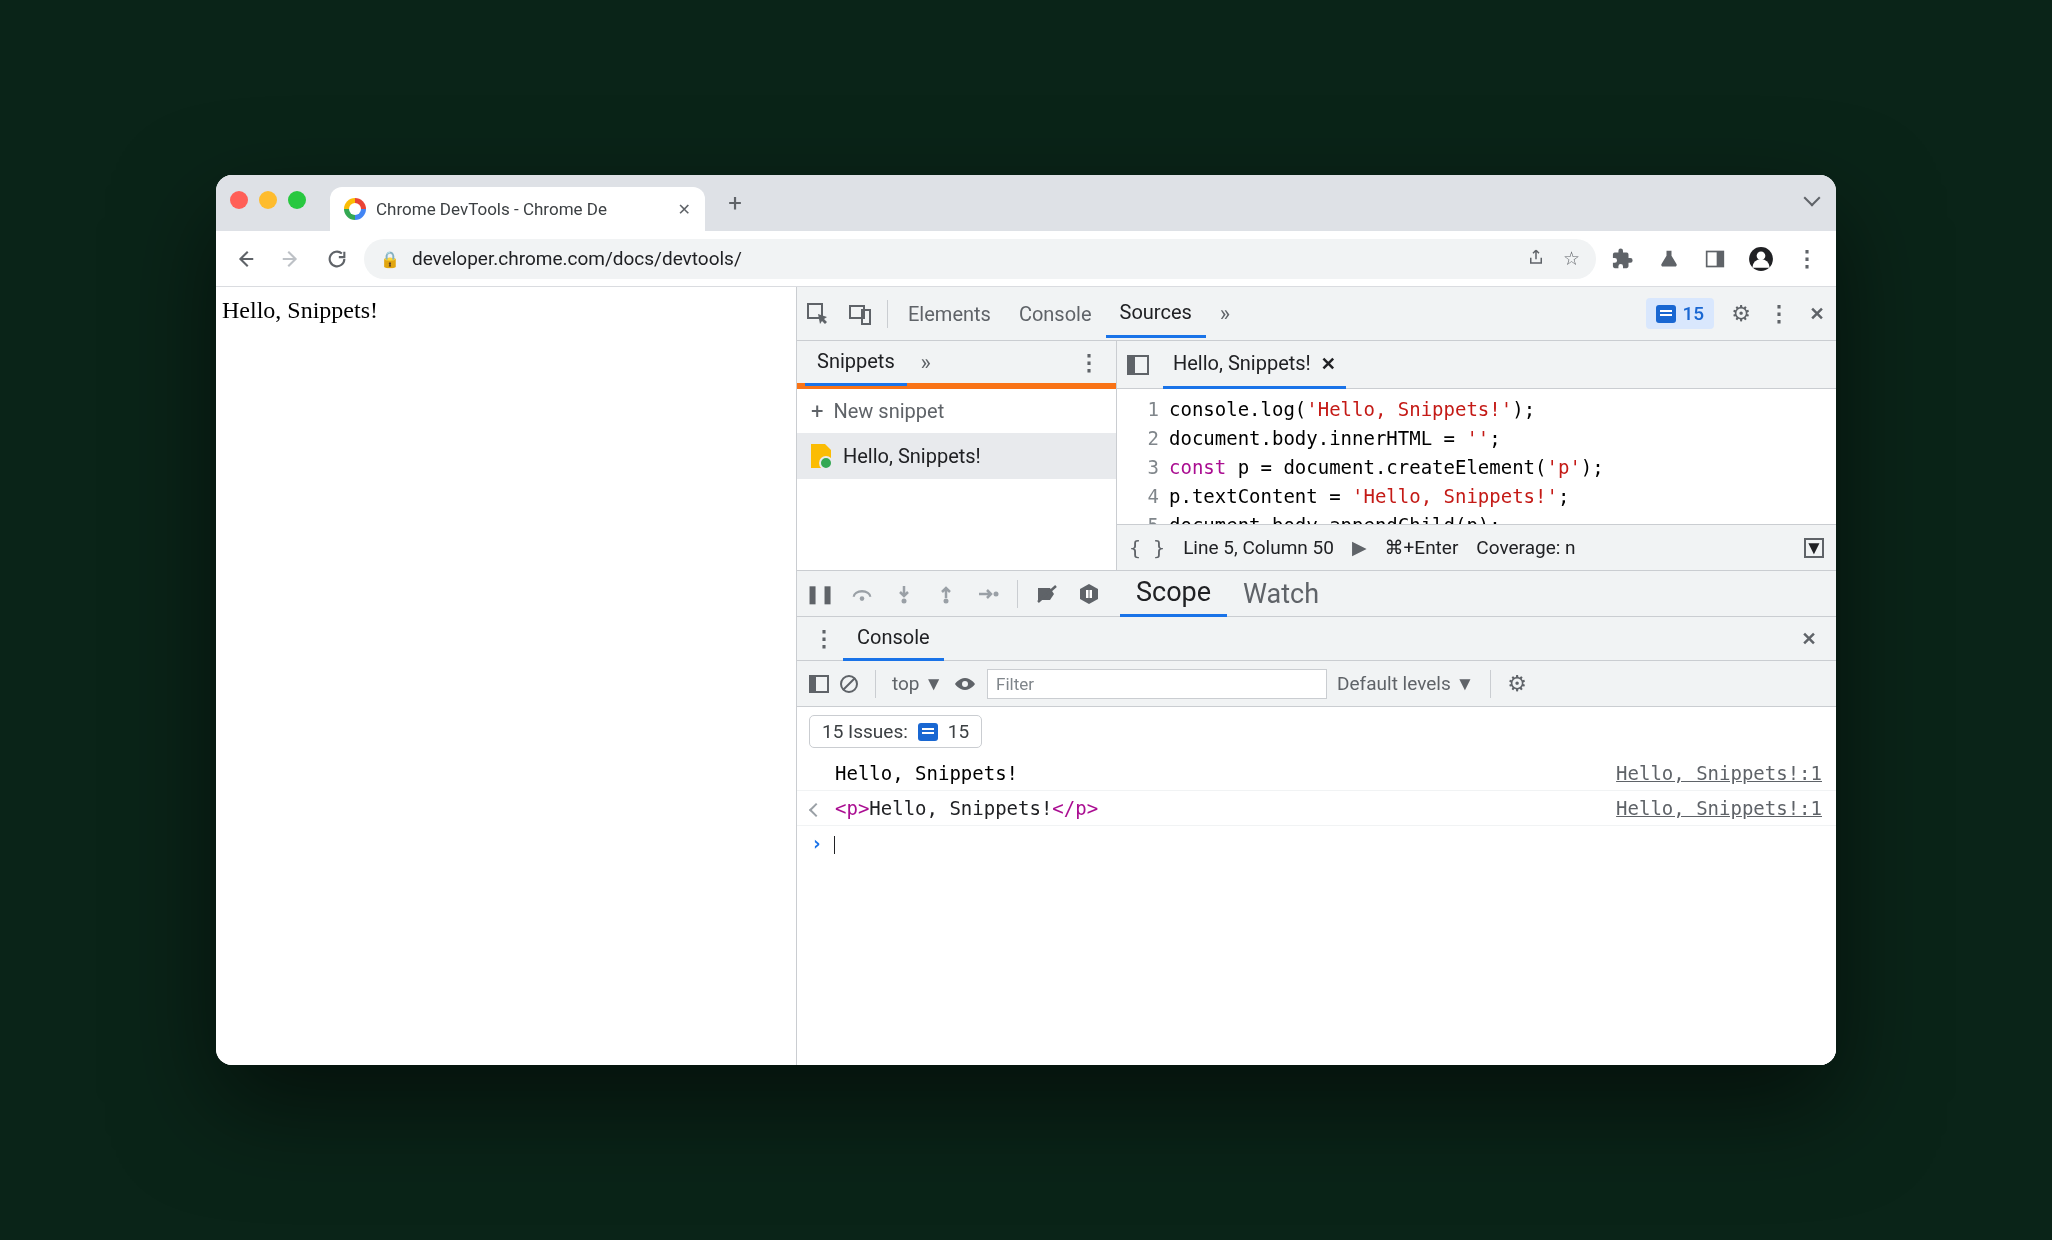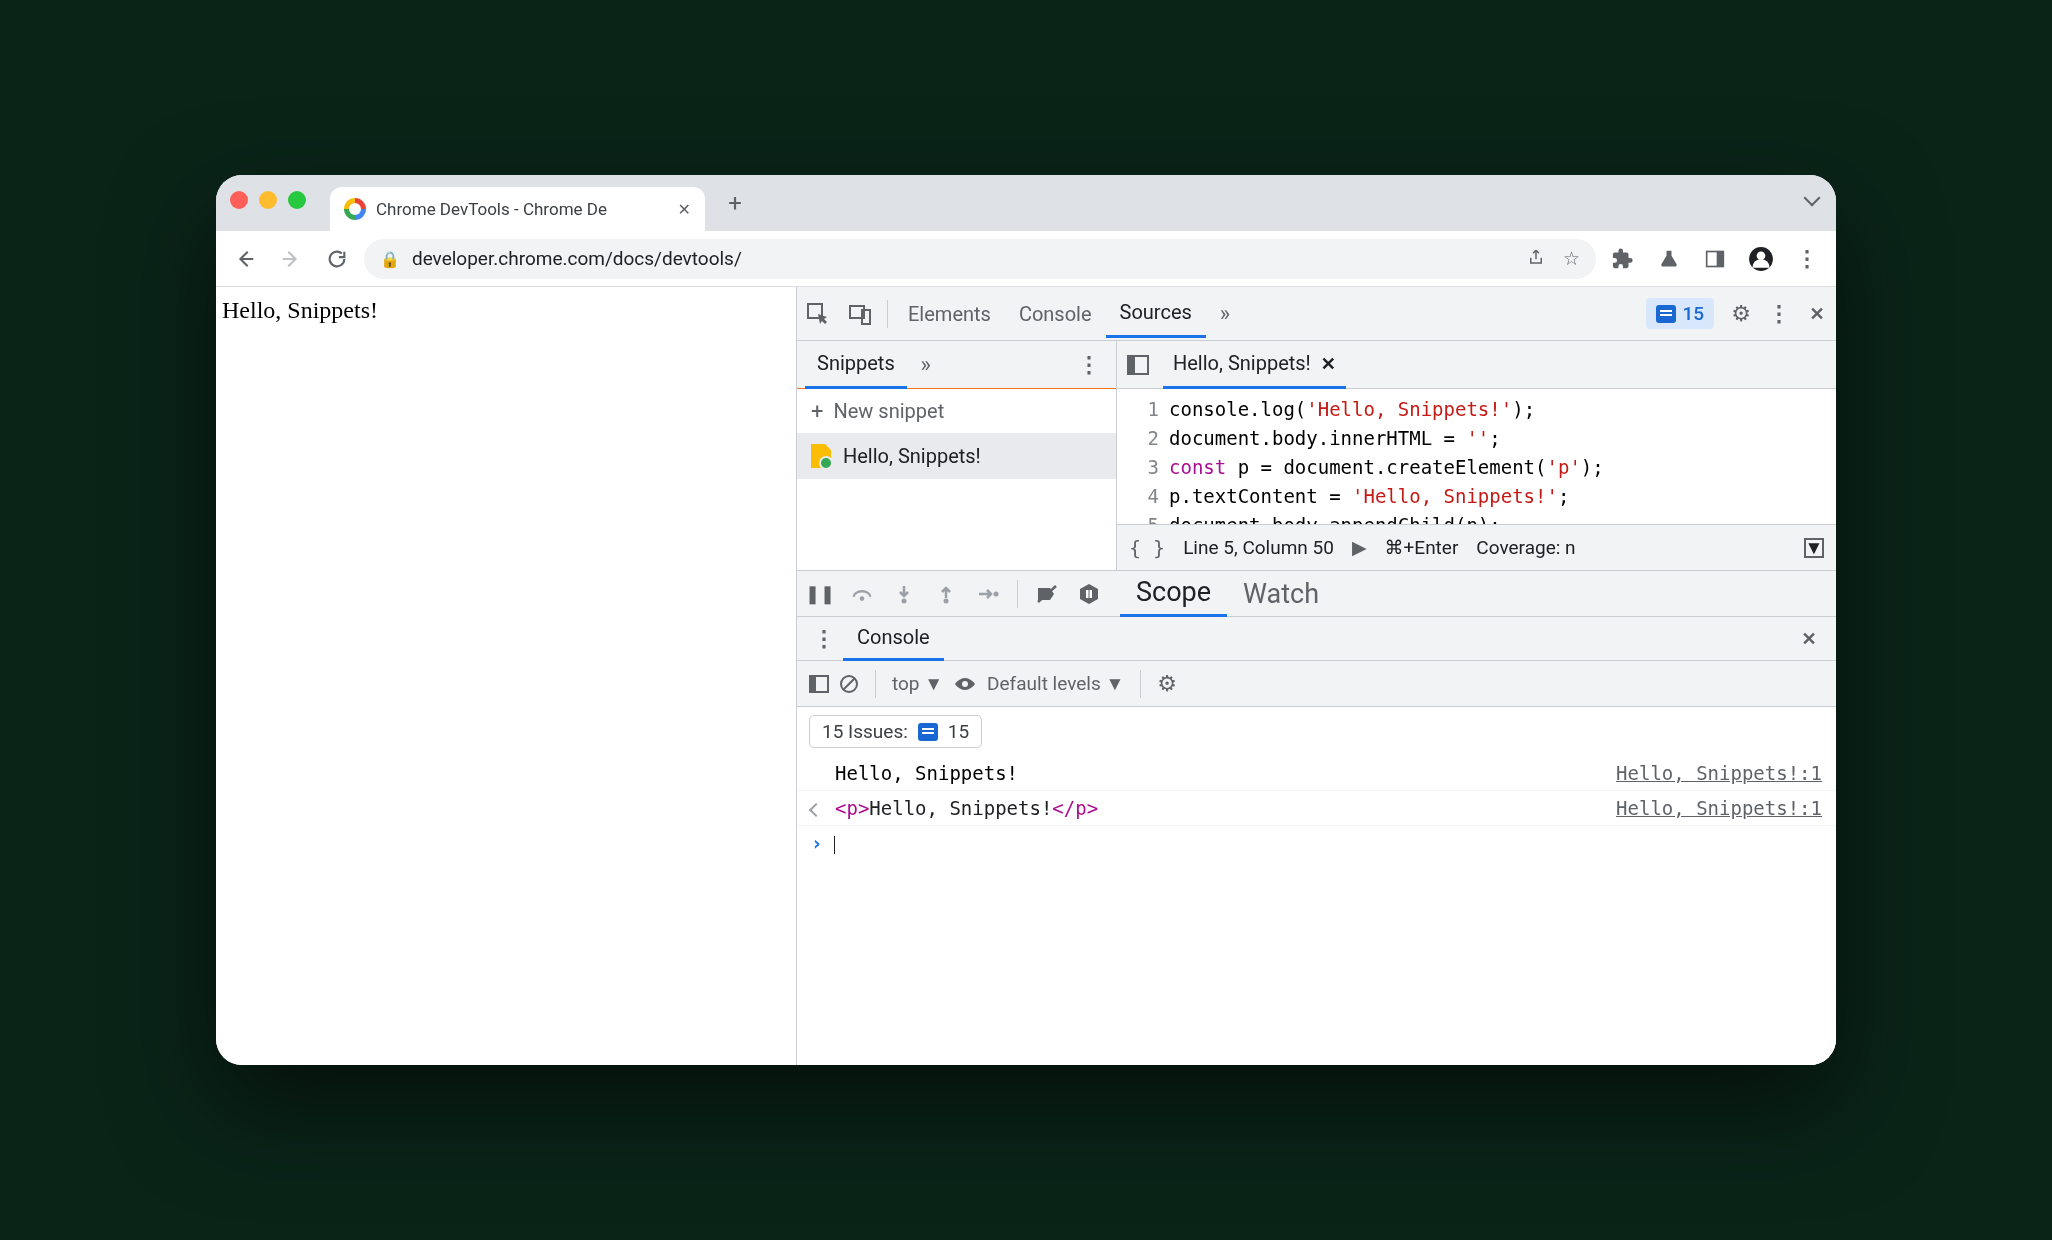--- a/index.html
+++ b/index.html
@@ -3,21 +3,21 @@
 <meta charset="utf-8">
 <style>
 * { margin:0; padding:0; box-sizing:border-box; }
 body {
   background:#0a2418;
   font-family:-apple-system,BlinkMacSystemFont,"Segoe UI",Roboto,sans-serif;
   display:flex; align-items:center; justify-content:center;
   width:2052px; height:1240px;
 }
 .window {
-  width:1620px; height:890px; background:#fff; border-radius:26px;
+  width:1620px; height:890px; background:#fff; border-radius:16px;
   box-shadow:0 40px 100px rgba(0,0,0,.55); overflow:hidden;
   display:flex; flex-direction:column;
 }
 .tabstrip { height:56px; background:#dee1e6; display:flex; align-items:flex-end; padding-left:14px; padding-right:14px; position:relative; }
 .traffic { display:flex; gap:11px; align-self:center; margin-right:24px; margin-bottom:6px; }
 .tl { width:18px; height:18px; border-radius:50%; }
 .red{background:#ff5f57}.yellow{background:#febc2e}.green{background:#28c840}
 .tab { background:#fff; height:44px; border-radius:12px 12px 0 0; display:flex; align-items:center; padding:0 14px; gap:10px; font-size:17px; color:#3c4043; width:375px; }
 .favicon { width:22px; height:22px; border-radius:50%; background:conic-gradient(#ea4335 0 90deg,#4285f4 90deg 180deg,#34a853 180deg 270deg,#fbbc05 270deg 360deg); position:relative; flex-shrink:0; }
 .favicon:after{content:"";position:absolute;inset:5px;background:#fff;border-radius:50%}
@@ -42,21 +42,21 @@
 .issues-badge { background:#d9e7fd; color:#1967d2; padding:4px 10px; border-radius:4px; display:flex; align-items:center; gap:6px; font-size:19px; font-weight:500; margin-left:auto; margin-right:8px; }
 .chat-icon{width:20px;height:18px;background:#1967d2;border-radius:3px;position:relative;display:inline-block}
 .chat-icon:after{content:"";position:absolute;bottom:-5px;left:5px;border:5px solid transparent;border-top-color:#1967d2}
 .chat-icon:before{content:"";position:absolute;top:5px;left:4px;right:4px;height:2px;background:#fff;box-shadow:0 4px 0 #fff}
 .gear-icon:before{content:"⚙";font-size:22px}
 .vdots:before{content:"⋮";font-size:22px;font-weight:bold}
 .x-icon:before{content:"✕";font-size:18px;font-weight:bold}
 .more:before{content:"»";font-size:22px}
 .sources-body { flex:0 0 auto; display:flex; border-bottom:1px solid #cacdd1; height:230px; }
 .nav-pane { width:320px; border-right:1px solid #cacdd1; display:flex; flex-direction:column; background:#f1f3f4; }
-.nav-tabs { height:48px; display:flex; align-items:center; border-bottom:1px solid #f97316; padding:0 8px; }
+.nav-tabs { height:48px; display:flex; align-items:center; border-bottom:6px solid #f97316; padding:0 8px; }
 .nav-tab { padding:0 12px; height:48px; display:flex; align-items:center; font-size:20px; color:#202124; border-bottom:3px solid #1a73e8; }
 .new-snippet { height:44px; display:flex; align-items:center; padding:0 14px; gap:10px; font-size:20px; color:#5f6368; background:#fff; }
 .snippet-list { flex:1; background:#fff; }
 .snippet-item { height:46px; display:flex; align-items:center; padding:0 14px; gap:12px; font-size:20px; background:#e8eaed; color:#202124; }
 .snippet-icon { width:20px; height:24px; background:#fbbc04; position:relative; clip-path:polygon(0 0,70% 0,100% 25%,100% 100%,0 100%); }
 .snippet-icon:after{content:"";position:absolute;bottom:-2px;right:-2px;width:10px;height:10px;background:#34a853;border-radius:50%;border:2px solid #e8eaed}
 .editor-pane { flex:1; display:flex; flex-direction:column; background:#f1f3f4; }
 .editor-header { height:48px; display:flex; align-items:center; padding:0 10px; gap:14px; border-bottom:1px solid #cacdd1; font-size:20px; }
 .panel-icon { width:22px; height:20px; border:2px solid #5f6368; position:relative; }
 .panel-icon.left:before{content:"";position:absolute;left:0;top:0;bottom:0;width:6px;background:#5f6368}
@@ -313,20 +313,23 @@
                 <line x1="4" y1="16" x2="16" y2="4" stroke="#5f6368" stroke-width="2"></line>
               </svg>
             </span>
           <div class="divider"></div>
           <span><span>top</span> ▼</span>
           <span>
               <svg width="24" height="16" viewBox="0 0 24 16">
                 <path fill="#5f6368" d="M12 2C6 2 2 8 2 8s4 6 10 6 10-6 10-6-4-6-10-6zm0 9a3 3 0 110-6 3 3 0 010 6z"></path>
               </svg>
             </span>
+          <div class="cd-filter">
+            <span>Filter</span>
+          </div>
           <span><span>Default levels</span> ▼</span>
           <div class="divider"></div>
           <span class="gear-icon"></span>
         </div>
         <div class="issues-row">
           <div class="issues-pill">
             <span>15 Issues:</span>
             <span class="chat-icon"></span>
             <span>15</span>
           </div>

